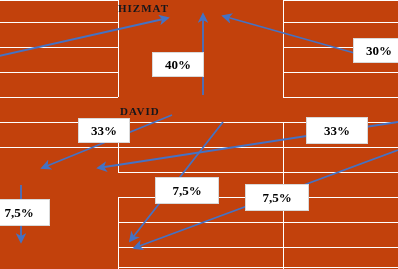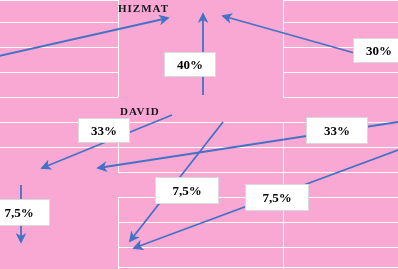--- a/index.html
+++ b/index.html
@@ -1,17 +1,17 @@
 <!DOCTYPE html>
 <html><head>
 <meta charset="utf-8">
 <style>
   html,body{margin:0;padding:0;background:#000;}
   body{width:398px;height:269px;overflow:hidden;font-family:"Liberation Sans",sans-serif;}
-  #stage{position:relative;width:398px;height:269px;background:#f9a8d4;overflow:hidden;}
+  #stage{position:relative;width:398px;height:269px;background:#c2410c;overflow:hidden;}
   #grid,#arrows{position:absolute;left:0;top:0;width:398px;height:269px;}
   .faint{position:absolute;font-family:"Liberation Serif",serif;font-weight:700;font-size:11px;
          color:#14161c;letter-spacing:1px;white-space:nowrap;}
   .pct{position:absolute;background:#ffffff;border:1px solid #d9d9d9;color:#000000;
        font-family:"Liberation Serif",serif;font-weight:700;font-size:13px;
        display:flex;align-items:center;justify-content:center;box-sizing:border-box;}
 </style>
 </head>
 <body>
 
@@ -58,21 +58,21 @@
         <line x1="223" y1="122" x2="130" y2="241" stroke="#4472C4" stroke-width="1.8" marker-end="url(#ah)"></line>
         <line x1="398" y1="150" x2="134" y2="248" stroke="#4472C4" stroke-width="1.8" marker-end="url(#ah)"></line>
       </g>
   </svg>
 
   <div id="faint-layer">
       <div class="faint" style="left: 118px; top: 2px;">HIZMAT</div>
       <div class="faint" style="left: 120px; top: 105px; font-family: Liberation Serif, serif;">DAVID</div>
     </div>
   <div id="pct-layer">
-      <div class="pct" style="left: 164px; top: 52px; width: 52px; height: 25px;">40%</div>
+      <div class="pct" style="left: 152px; top: 52px; width: 52px; height: 25px;">40%</div>
       <div class="pct" style="left: 353px; top: 38px; width: 52px; height: 25px;">30%</div>
       <div class="pct" style="left: 78px; top: 118px; width: 52px; height: 25px;">33%</div>
       <div class="pct" style="left: 306px; top: 117px; width: 62px; height: 27px;">33%</div>
       <div class="pct" style="left: -12px; top: 199px; width: 62px; height: 27px;">7,5%</div>
       <div class="pct" style="left: 155px; top: 177px; width: 64px; height: 27px;">7,5%</div>
       <div class="pct" style="left: 245px; top: 184px; width: 64px; height: 27px;">7,5%</div>
     </div>
 
 </div>
 

